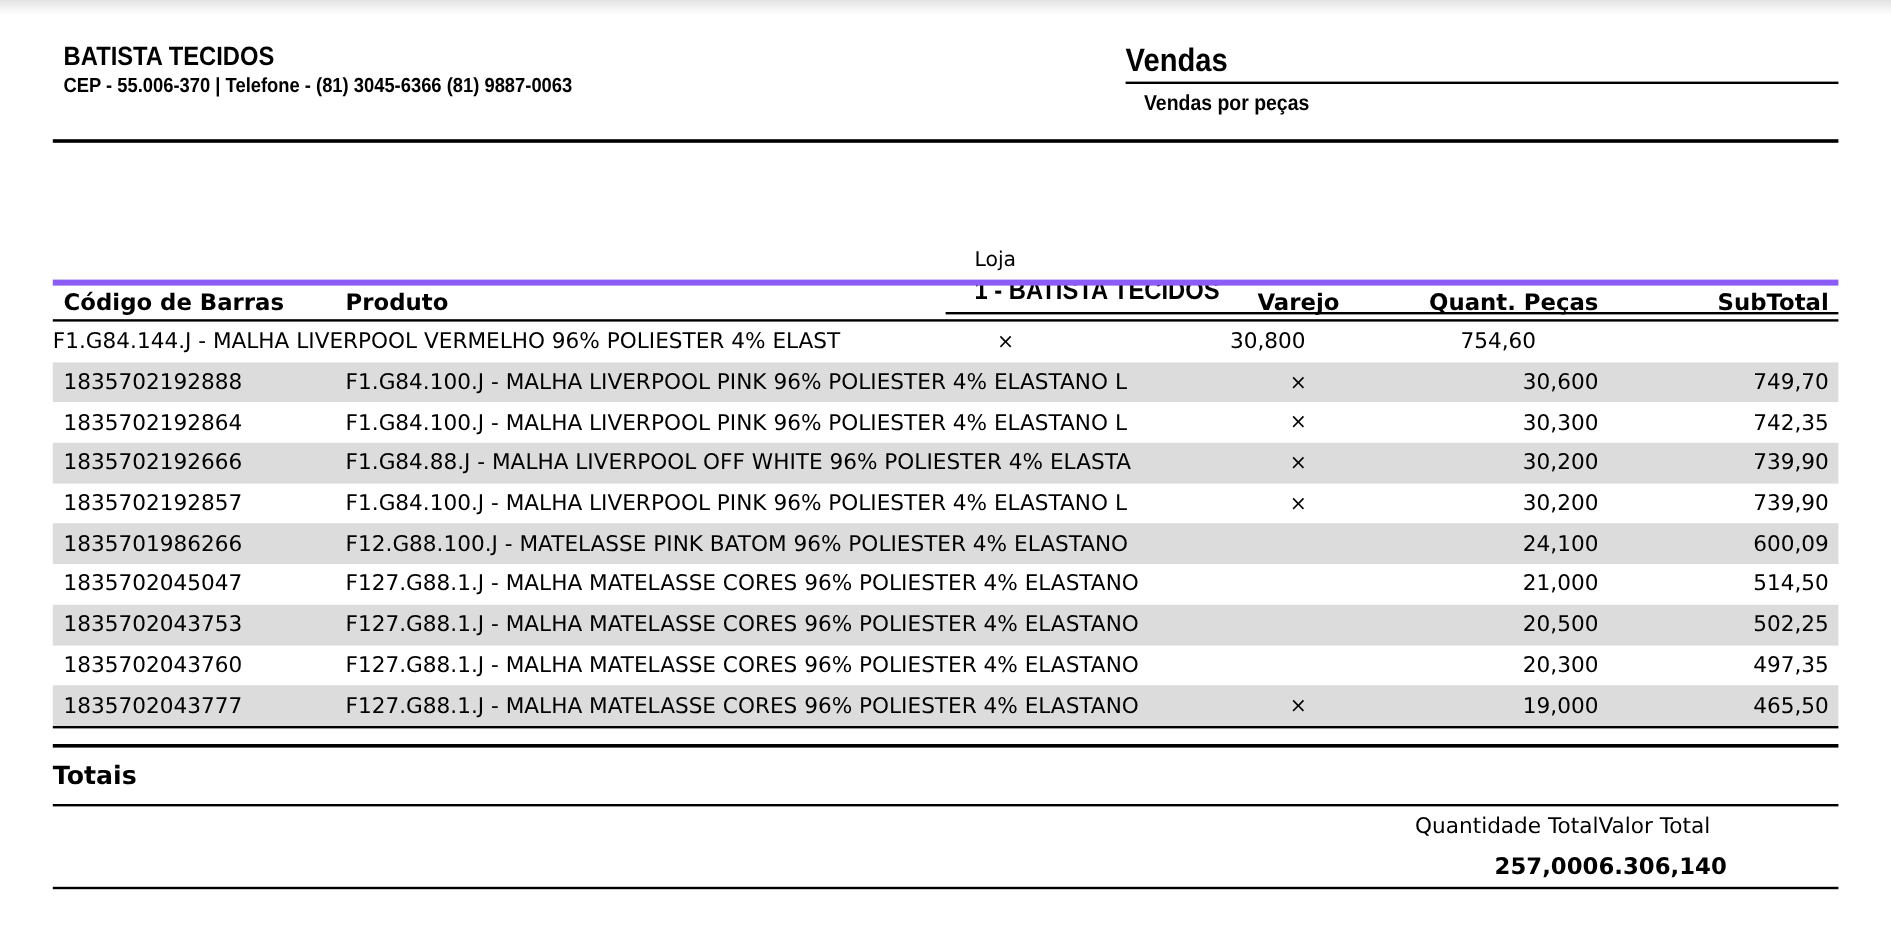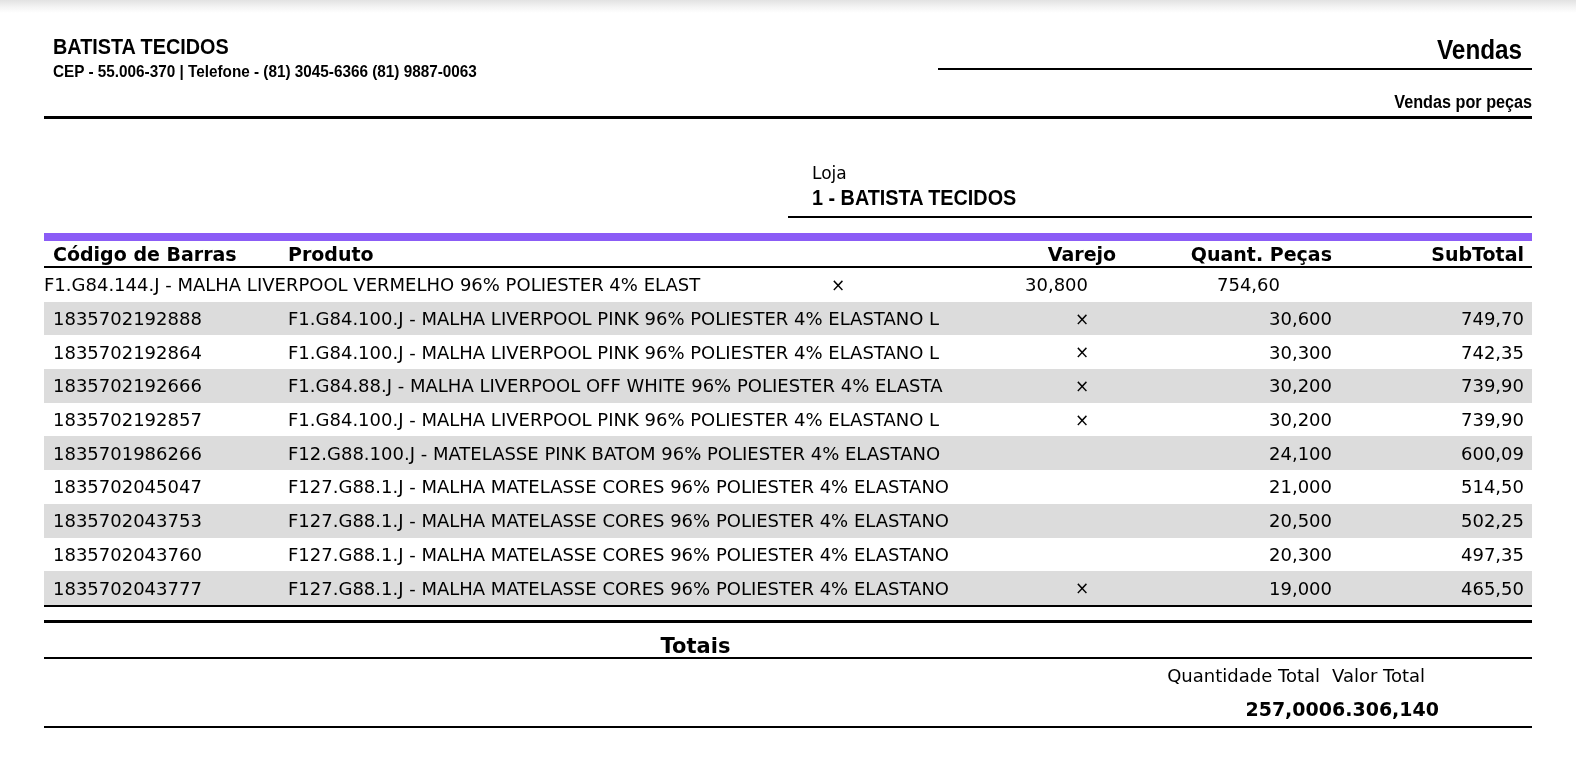--- a/index.html
+++ b/index.html
@@ -19,58 +19,58 @@
   .content { position:absolute; left:44px; top:0; width:1488px; height:784px;text-decoration:underline; }
 
   
   .company { position:absolute; left:9px; top:34px; }
   .condensed { display:inline-block; transform:scaleX(.9); transform-origin:0 50%; white-space:nowrap; font-family:"Liberation Sans", sans-serif; font-weight:bold; }
   .condensed-r { display:inline-block; transform:scaleX(.9); transform-origin:100% 50%; white-space:nowrap; font-family:"Liberation Sans", sans-serif; font-weight:bold; }
   .company-name { font-size:22px; line-height:26px; }
   .company-line { font-size:17px; line-height:23px; }
 
   .report-title-block { position:absolute; left:894px; right:0; top:33px; }
-  .report-title-line { border-bottom:2px solid #000;text-align:right; }
+  .report-title-line { border-bottom:2px solid #000; }
   .report-title { font-size:27px; line-height:35px; }
-  .report-subtitle-line { text-align:right; padding-top:20px; }
+  .report-subtitle-line { padding-top:4px; }
   .report-subtitle { font-size:18px; line-height:24px; }
 
   .header-rule { position:absolute; left:0; right:0; top:116px; height:3px; background:#000; }
 
   
   .store { position:absolute; left:744px; right:0; top:162px; border-bottom:2px solid #000; padding-bottom:5px; }
   .store-inner { margin-left:24px; }
-  .store-label { font-size:17px; line-height:22px; }
+  .store-label { font-size:17px; line-height:22px;margin-top:44px; }
   .store-name { font-size:22px; line-height:27px; transform-origin:0 50%; }
 
   
   .table { position:absolute; left:0; right:0; top:233px; }
   .thead {
     display:flex; align-items:center; height:35px;
-    border-top:8px solid #8b5cf6; border-bottom:2px solid #000;
+    border-top:5px solid #8b5cf6; border-bottom:2px solid #000;
     font-weight:bold; font-size:19px;
   }
   .tbody { border-bottom:2px solid #000; }
   .trow { display:flex; align-items:center; height:33.7px; font-size:18px; }
   .tbody .trow:nth-child(even) { background:#dcdcdc; }
   .c-bar { width:244px; padding-left:9px; }
   .c-prod { width:750px; overflow:hidden; white-space:nowrap; }
   .c-ret { width:88px; text-align:center; }
   .c-qty { width:206px; text-align:right; }
   .c-sub { width:200px; text-align:right; padding-right:8px; }
   .retail-flag { font-size:17px; }
 
   
   .totals { position:absolute; left:0; right:0; top:620px; }
   .t-rule3 { height:3px; background:#000; }
   .t-rule2 { height:2px; background:#000; }
-  .t-titlebar { height:34px; line-height:47px; text-align:center; padding-right:185px; }
+  .t-titlebar { height:47px; line-height:47px; text-align:left; padding-right:185px; }
   .t-title { font-size:21px; font-weight:bold; }
   .t-labels, .t-values { display:flex; align-items:center; }
-  .t-labels { height:33px; font-size:18px;gap:12px; }
+  .t-labels { height:33px; font-size:18px; }
   .t-values { height:34px; font-size:19px; font-weight:bold; }
   .t-spacer { flex:1; }
   .t-q { width:300px; text-align:right; }
   .t-v { width:200px; text-align:left; padding-right:15px; }
 </style>
 </head>
 <body>
 
 <div class="page">
   <div class="top-shade"></div>

